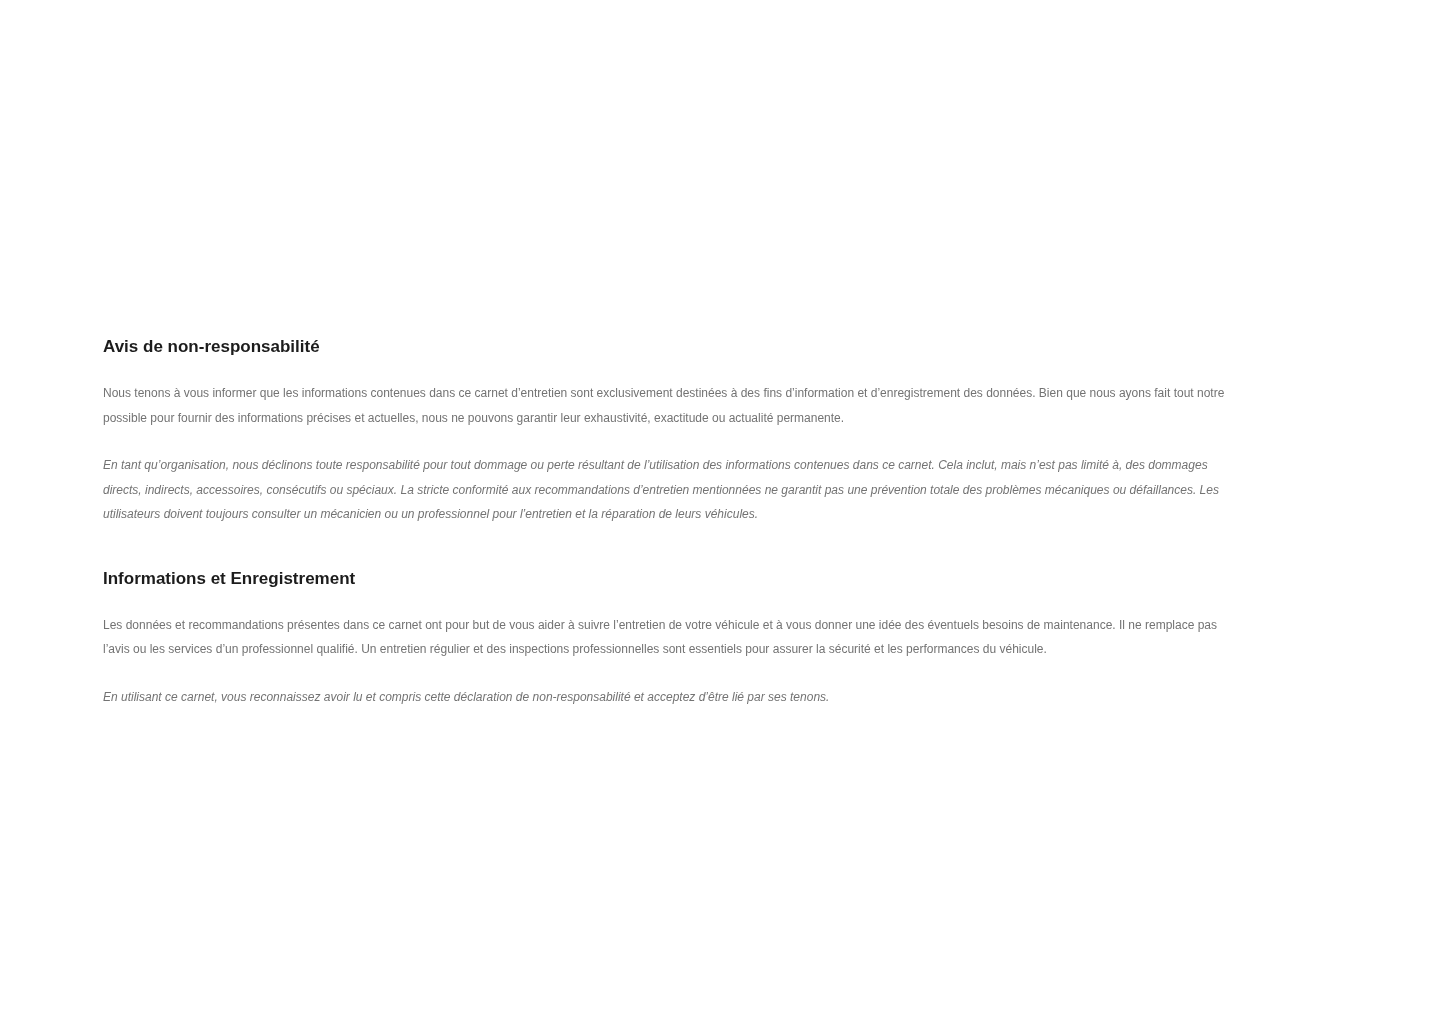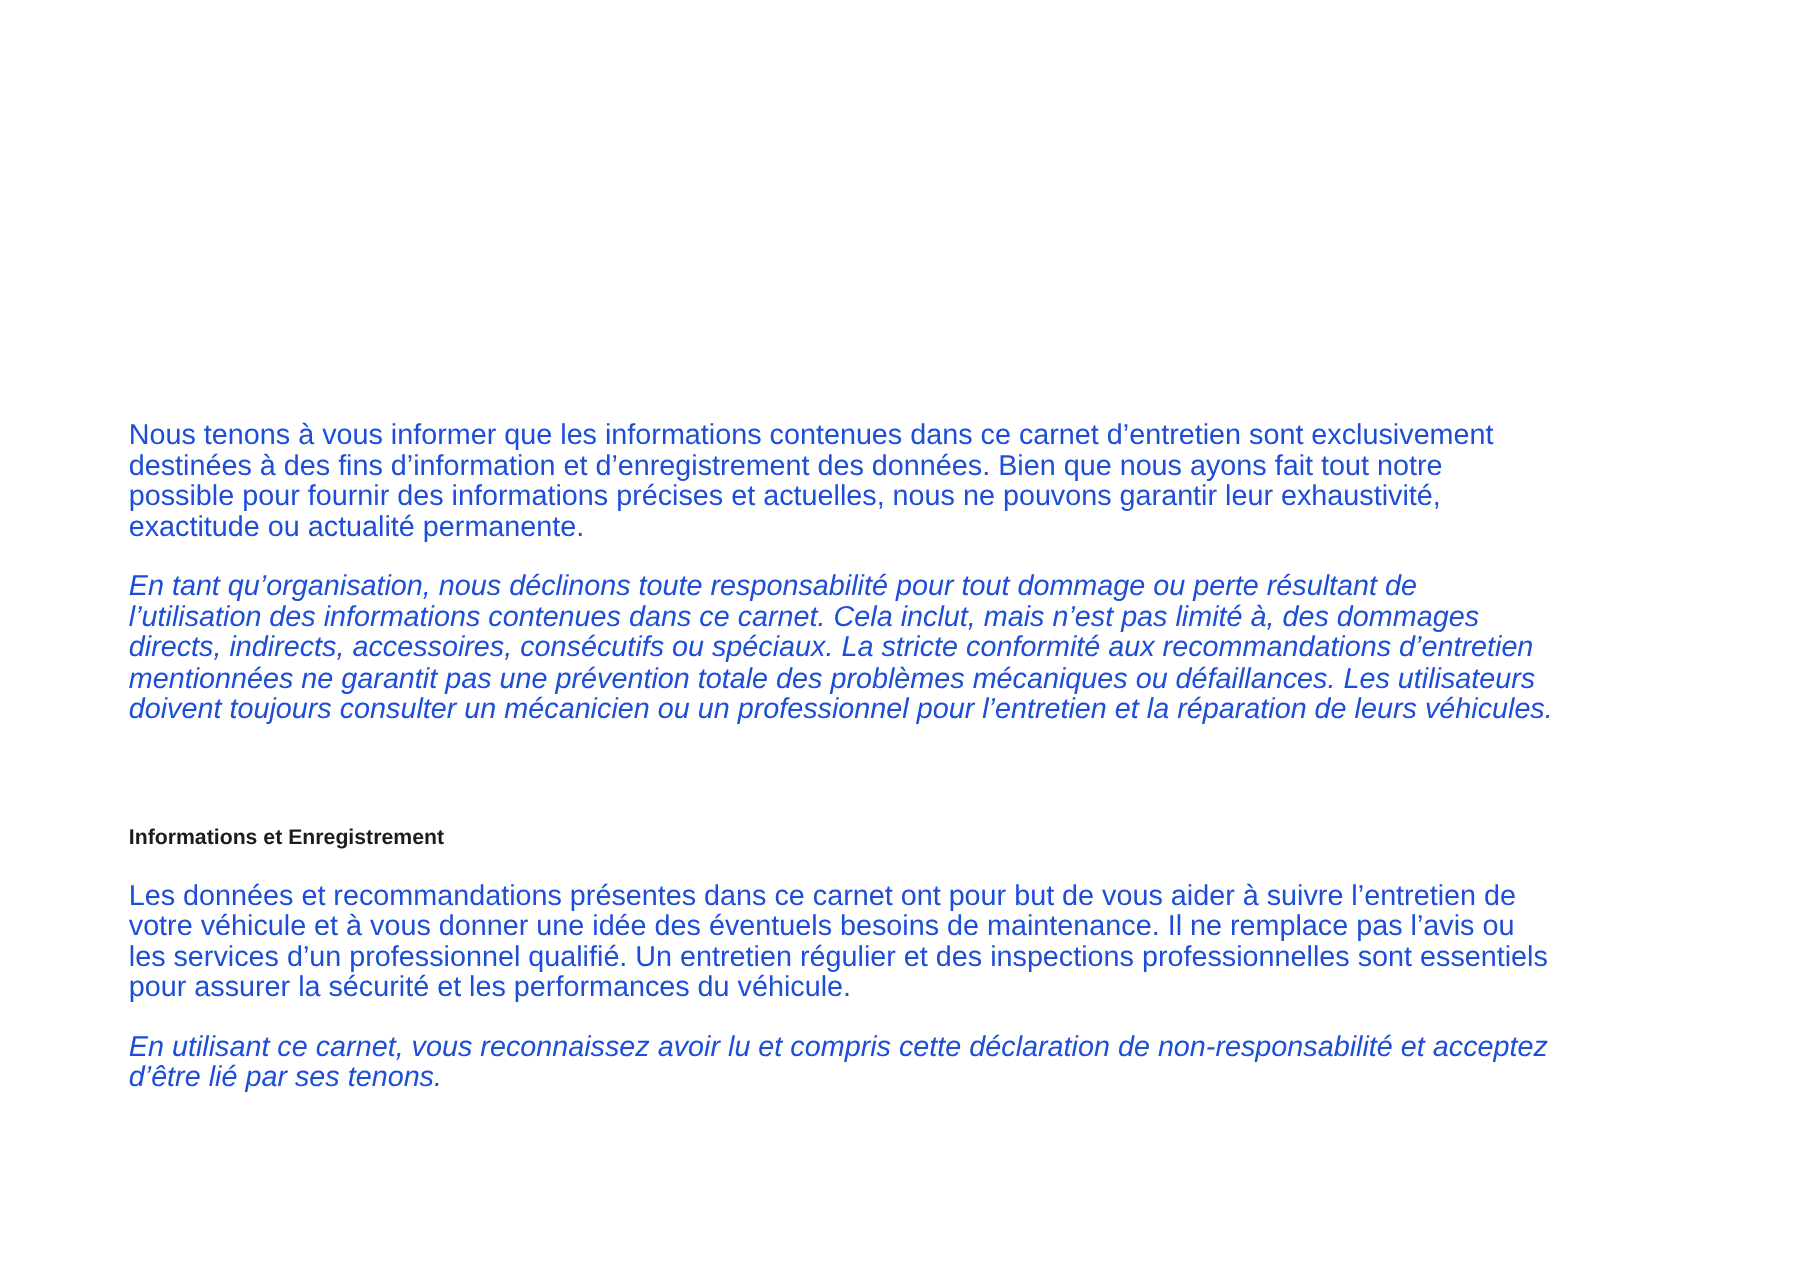--- a/index.html
+++ b/index.html
@@ -20,48 +20,49 @@
   .content {
     position: absolute;
     top: 335px;
     left: 103px;
     width: 1140px;
   }
   .doc-section {
     margin: 0;
   }
   .doc-section + .doc-section {
-    margin-top: 79px;
+    margin-top: 40px;
   }
   .heading {
     font-size: 17px;
     font-weight: bold;
     line-height: 24px;
     margin: 0 0 22px 0;
     color: #1c1c1c;
   }
   .para {
-    font-size: 23px;
+    font-size: 12px;
     font-weight: normal;
     line-height: 24.5px;
     margin: 0 0 23px 0;
-    color: #1d4ed8;
+    color: #737373;
   }
   .para:last-child {
     margin-bottom: 0;
     font-style: italic;
   }
 </style>
 </head>
 <body>
 
 <div class="page">
   <div class="content">
 
     <section class="doc-section">
+      <h2 class="heading">Avis de non-responsabilité</h2>
       <p class="para">Nous tenons à vous informer que les informations contenues dans ce carnet d’entretien sont exclusivement destinées à des fins d’information et d’enregistrement des données. Bien que nous ayons fait tout notre possible pour fournir des informations précises et actuelles, nous ne pouvons garantir leur exhaustivité, exactitude ou actualité permanente.</p>
       <p class="para">En tant qu’organisation, nous déclinons toute responsabilité pour tout dommage ou perte résultant de l’utilisation des informations contenues dans ce carnet. Cela inclut, mais n’est pas limité à, des dommages directs, indirects, accessoires, consécutifs ou spéciaux. La stricte conformité aux recommandations d’entretien mentionnées ne garantit pas une prévention totale des problèmes mécaniques ou défaillances. Les utilisateurs doivent toujours consulter un mécanicien ou un professionnel pour l’entretien et la réparation de leurs véhicules.</p>
     </section>
 
     <section class="doc-section">
       <h2 class="heading">Informations et Enregistrement</h2>
       <p class="para">Les données et recommandations présentes dans ce carnet ont pour but de vous aider à suivre l’entretien de votre véhicule et à vous donner une idée des éventuels besoins de maintenance. Il ne remplace pas l’avis ou les services d’un professionnel qualifié. Un entretien régulier et des inspections professionnelles sont essentiels pour assurer la sécurité et les performances du véhicule.</p>
       <p class="para">En utilisant ce carnet, vous reconnaissez avoir lu et compris cette déclaration de non-responsabilité et acceptez d’être lié par ses tenons.</p>
     </section>
 

